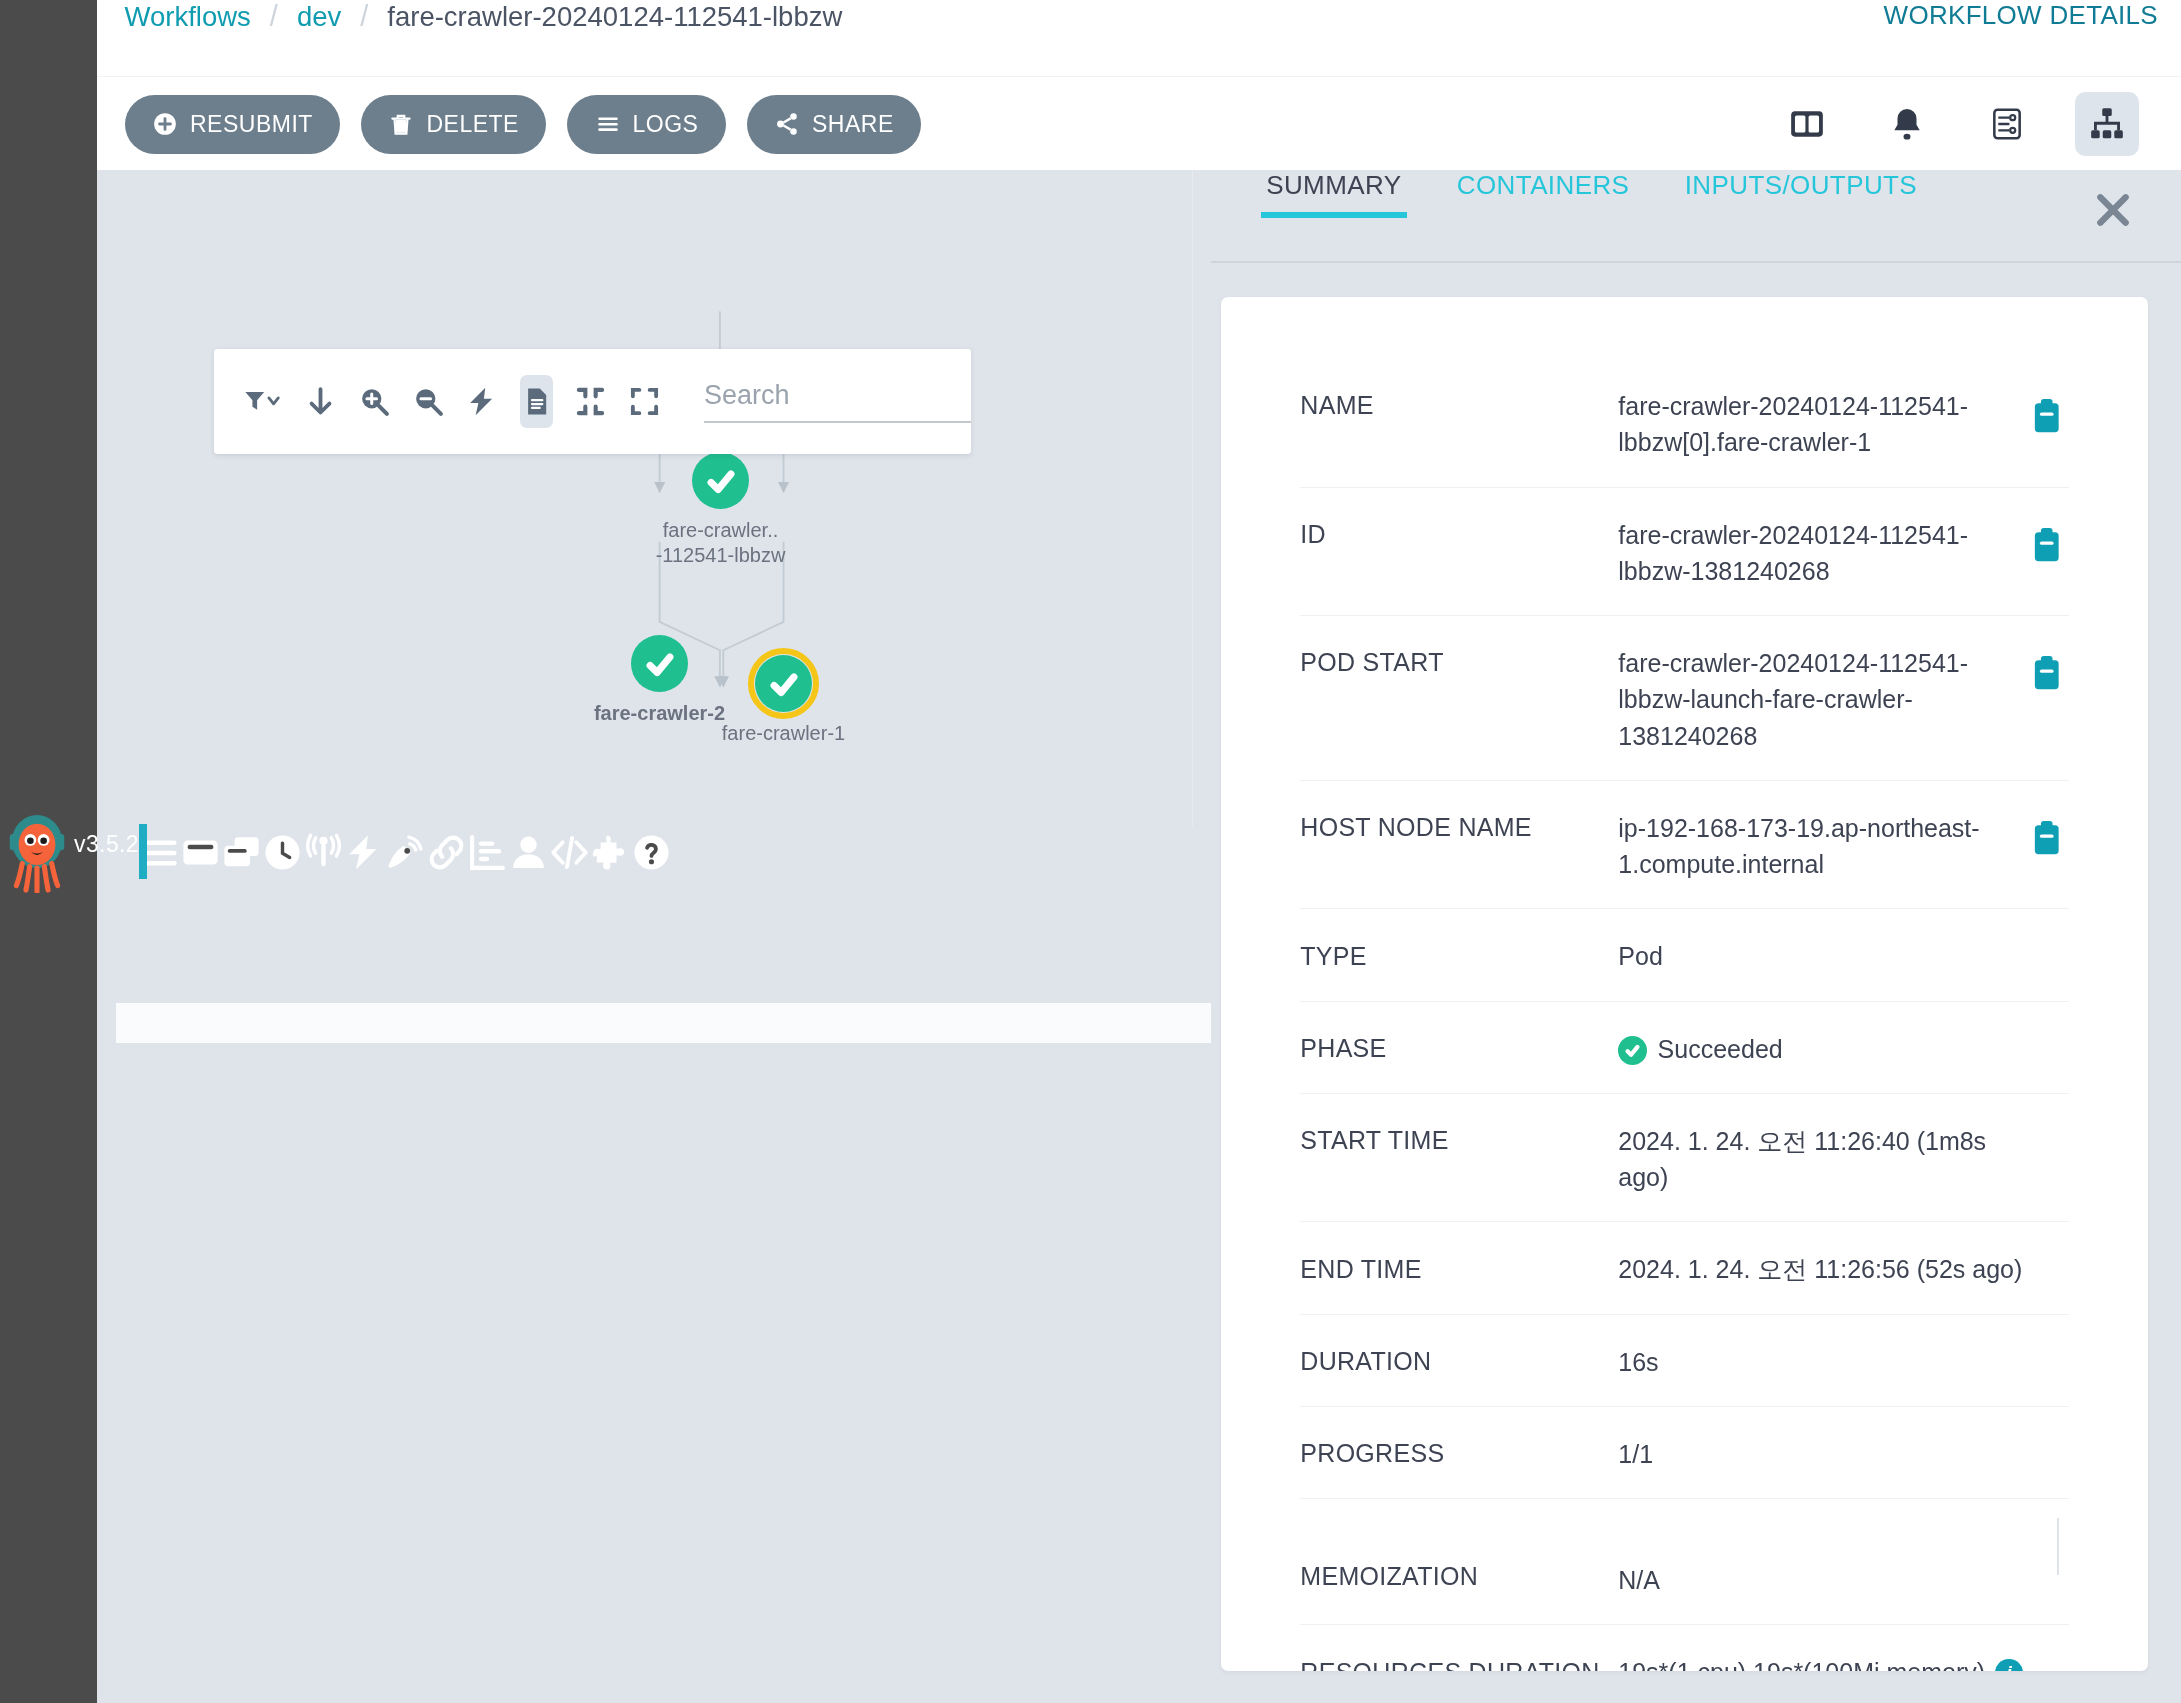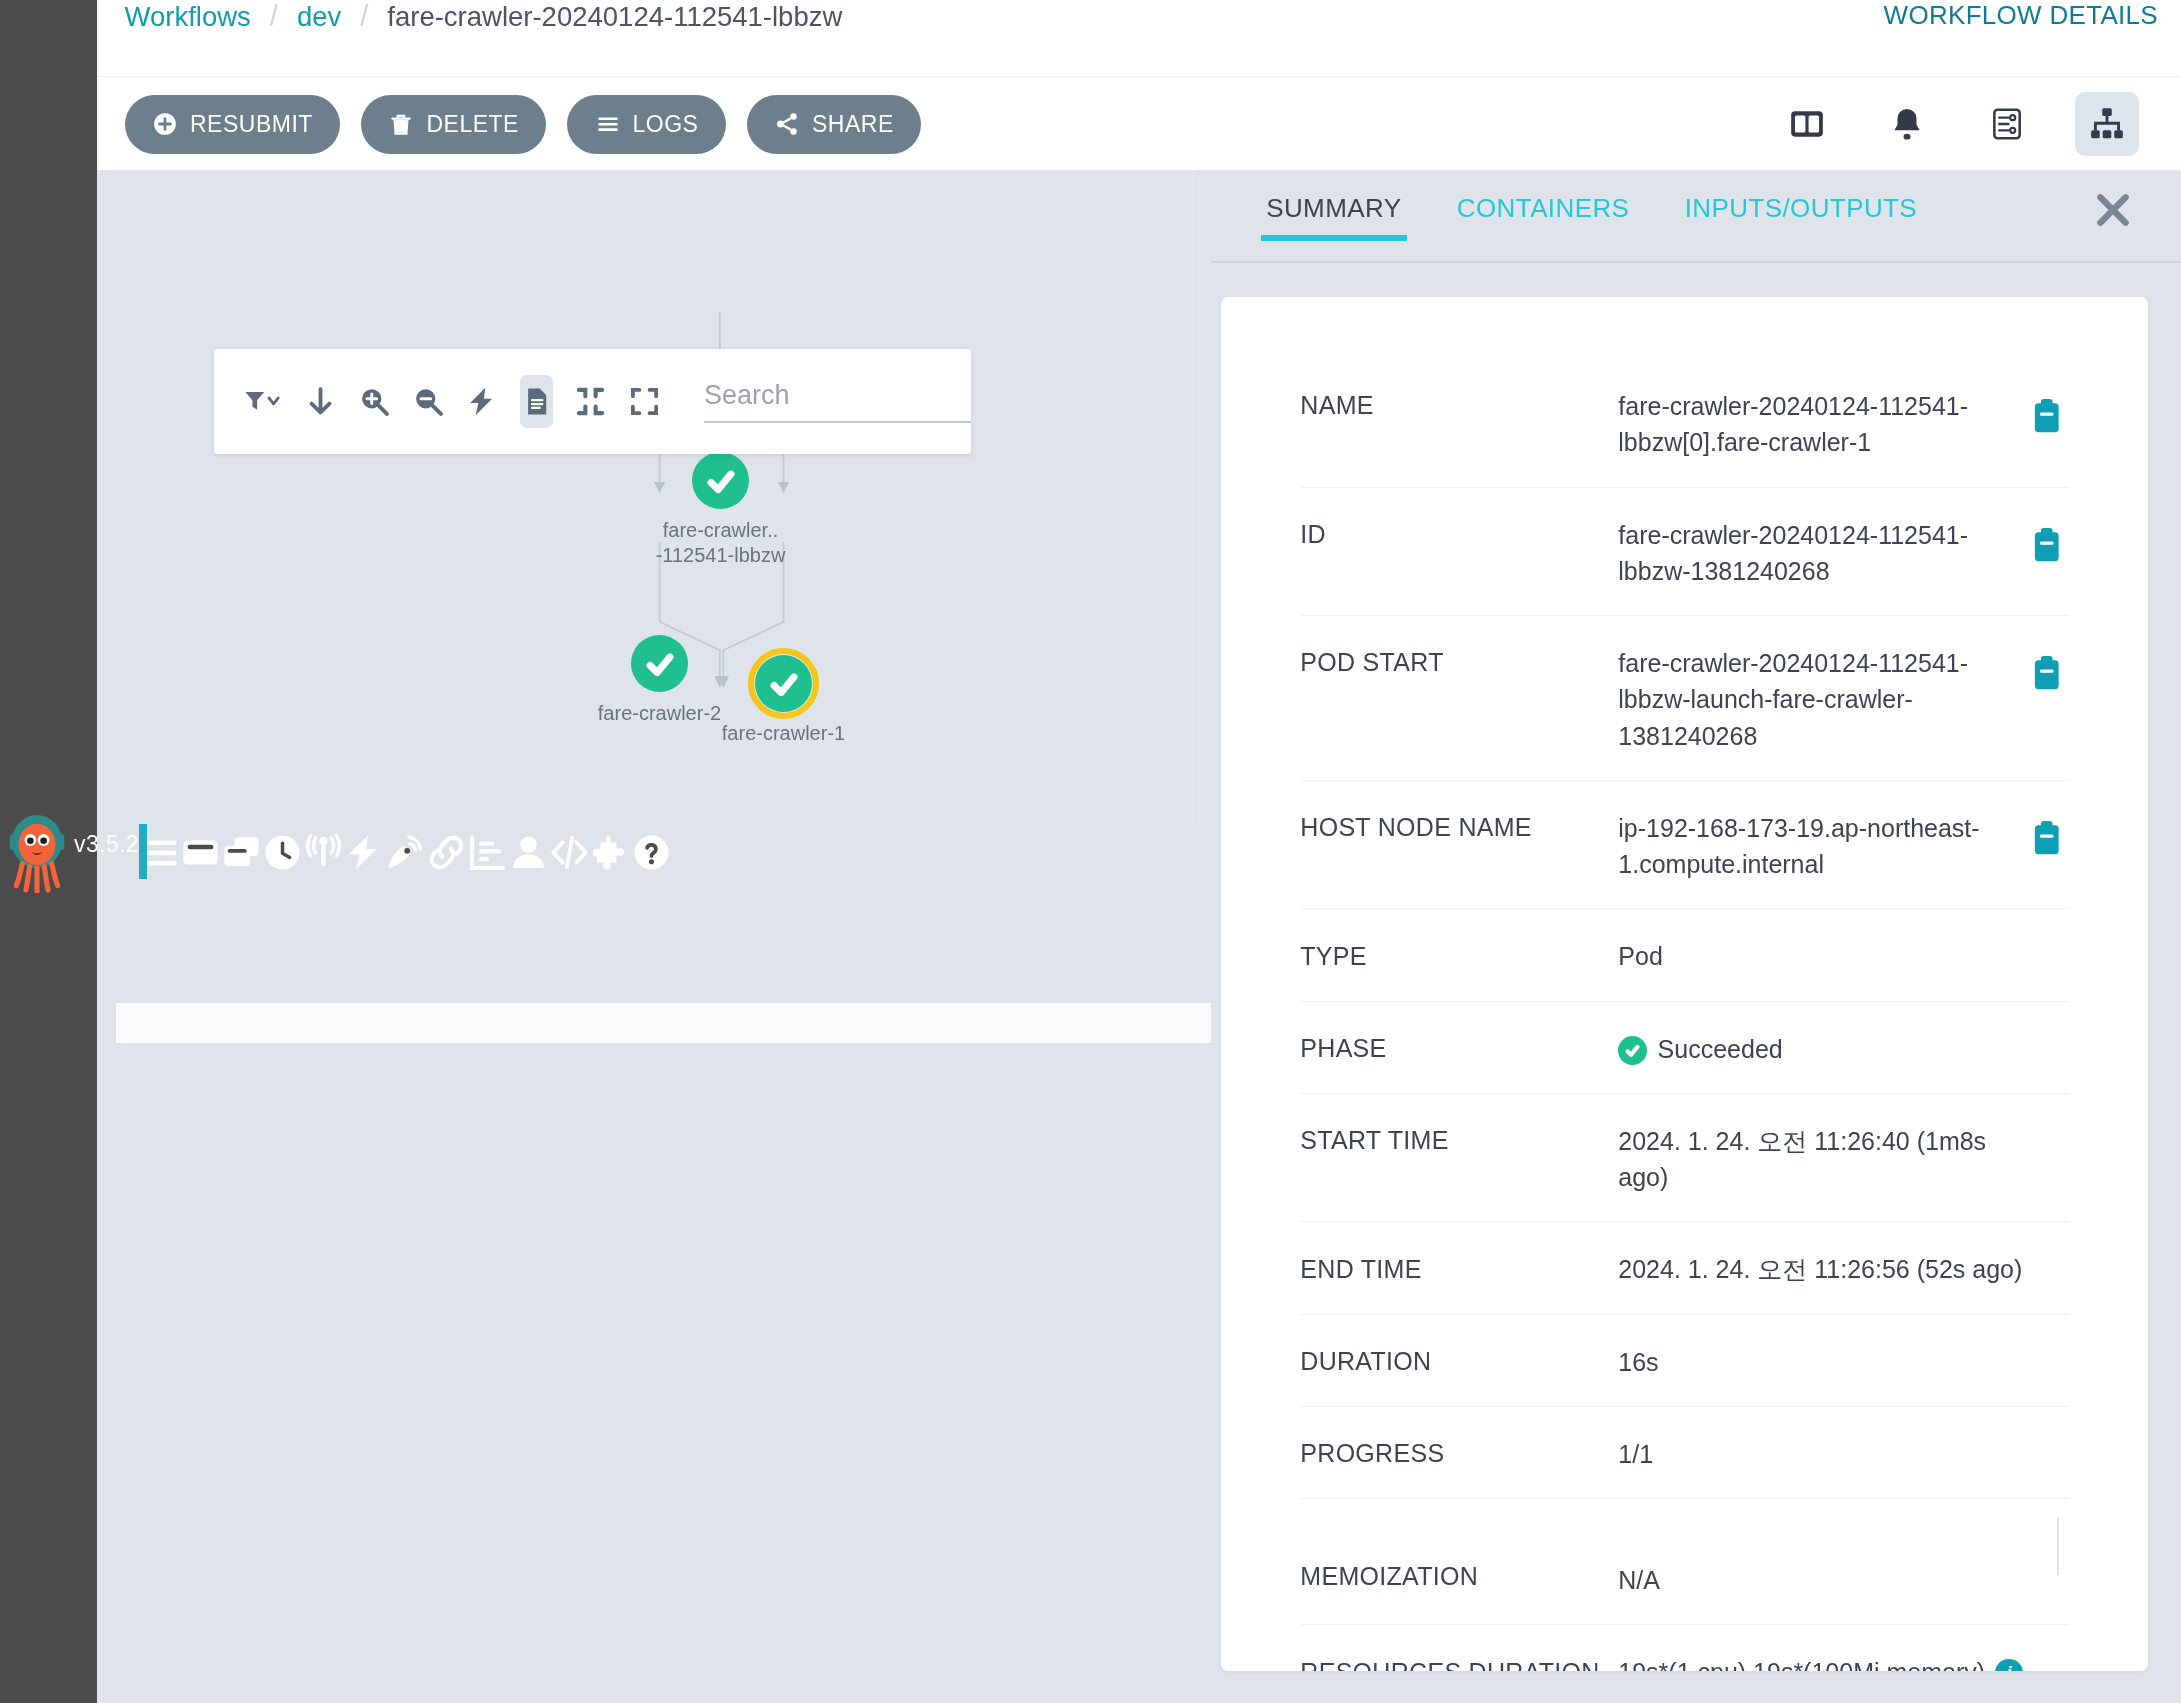--- a/index.html
+++ b/index.html
@@ -117,21 +117,21 @@
   .node-dot.sel { outline: 6px solid #f5c518; outline-offset: 1.7px; }
   .node-dot svg { width: 34px; height: 34px; stroke: #fff; fill: none; stroke-width: 5; }
   .node-label {
     margin-top: 8.6px; font-size: 20px; color: #6b7280;
     line-height: 1.25; white-space: pre-line;
   }
   .edges { position: absolute; left: 0; top: 0; width: 1077px; height: 656px; pointer-events: none; }
 
   
   .detail-pane { position: relative; flex: 1 1 auto; height: 100%; background: #dfe4ea; }
-  .tabs { display: flex; align-items: center; height: 93px; padding-left: 50px; position: relative; }
+  .tabs { display: flex; align-items: flex-start; height: 93px; padding-left: 50px; position: relative; }
   .tab {
     font-size: 26px; letter-spacing: 0.4px; color: #26c6da;
     padding: 0 5.2px 17px 5.2px; margin-right: 45px; cursor: pointer;
     position: relative;
   }
   .tab.active { color: #3d4352; }
   .tab.active::after {
     content: ""; position: absolute; left: 0; right: 0; bottom: 0;
     height: 6px; background: #26c6da;
   }
@@ -387,21 +387,21 @@
           <div class="node" style="left:520px; top:282px; width:169px;">
             <div class="node-dot">
               <svg viewBox="0 0 24 24">
                   <path d="M5 13l5 5 9-11" stroke-linecap="round" stroke-linejoin="round"></path>
                 </svg>
             </div>
             <div class="node-label">fare-crawler..
 -112541-lbbzw</div>
           </div>
 
-          <div class="node" style="left:459px; top:465px; width:169px;">
+          <div class="node" style="left:459px; top:465px; width:169px;font-weight:bold;">
             <div class="node-dot">
               <svg viewBox="0 0 24 24">
                   <path d="M5 13l5 5 9-11" stroke-linecap="round" stroke-linejoin="round"></path>
                 </svg>
             </div>
             <div class="node-label">fare-crawler-2</div>
           </div>
 
           <div class="node" style="left:583px; top:485px; width:169px;">
             <div class="node-dot sel">

